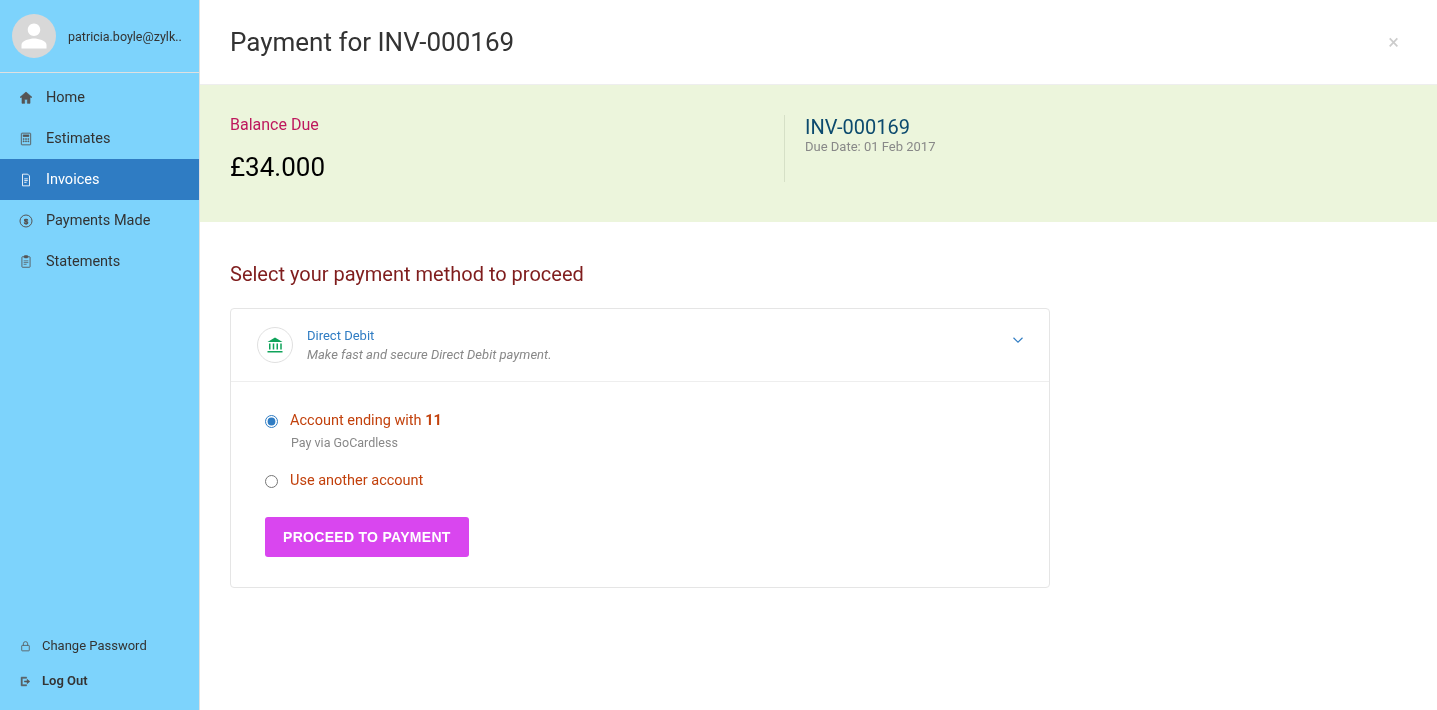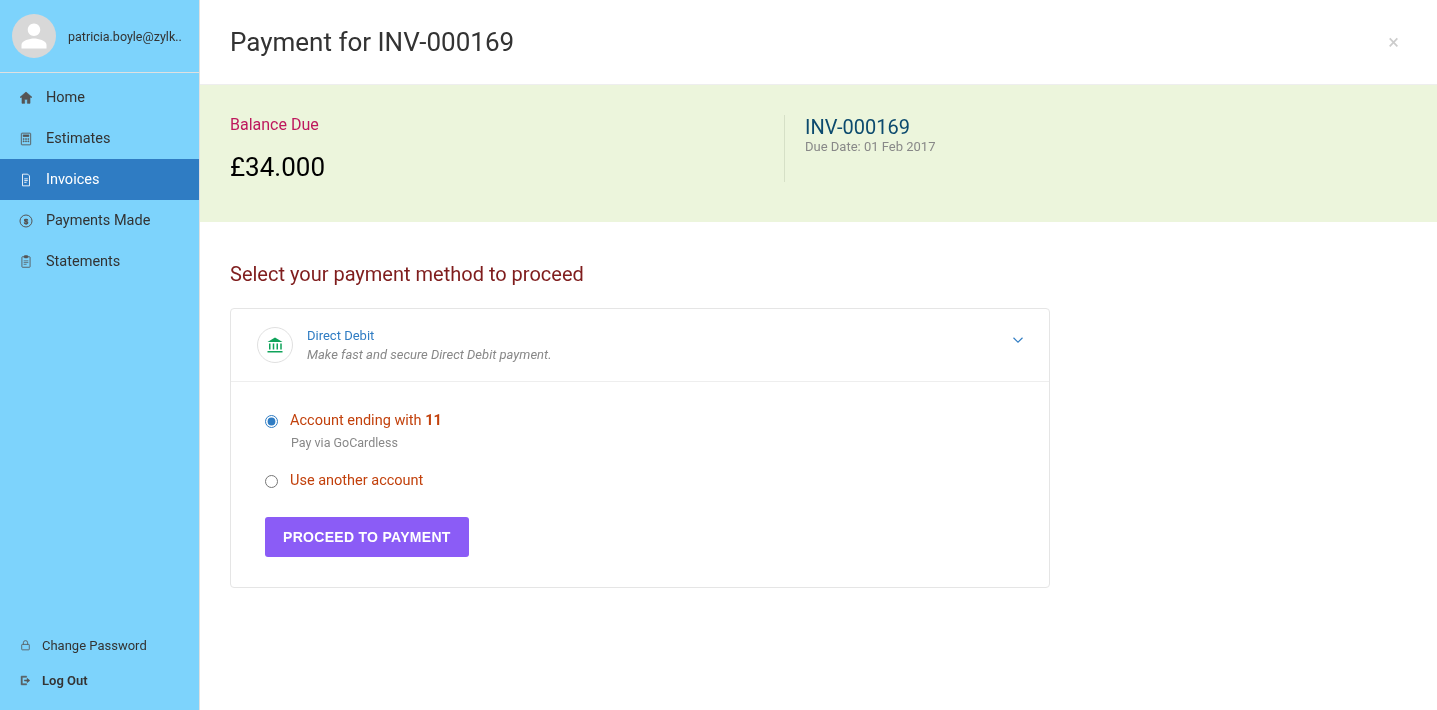--- a/index.html
+++ b/index.html
@@ -9,21 +9,21 @@
 .avatar { width: 44px; height: 44px; border-radius: 50%; background: #d8d8d8; display: flex; align-items: center; justify-content: center; margin-right: 12px; flex-shrink: 0; }
 .avatar svg { width: 30px; height: 30px; fill: #fff; }
 .user-email { font-size: 12.5px; color: #333; overflow: hidden; white-space: nowrap; text-overflow: ellipsis; }
 .nav { flex: 1; padding-top: 4px; }
 .nav-item { display: flex; align-items: center; padding: 12px 18px; color: #333; cursor: pointer; font-size: 14.5px; }
 .nav-item.active { background: #2f7cc3; color: #fff; }
 .nav-item .nav-icon { width: 16px; height: 16px; margin-right: 12px; display: flex; align-items: center; justify-content: center; }
 .nav-item.active .nav-icon svg { fill: #fff; stroke: #fff; }
 .nav-icon svg { fill: #555; stroke: #555; }
 .sidebar-footer { padding-bottom: 12px; }
-.footer-item { display: flex; align-items: flex-start; padding: 10px 18px; color: #333; cursor: pointer; font-size: 13px; }
+.footer-item { display: flex; align-items: flex-end; padding: 10px 18px; color: #333; cursor: pointer; font-size: 13px; }
 .footer-item .nav-icon { width: 14px; height: 14px; margin-right: 10px; display: flex; align-items: center; justify-content: center; }
 .footer-item.bold { font-weight: 600; }
 .main { flex: 1; display: flex; flex-direction: column; height: 626px; overflow: auto; }
 .page-header { display: flex; align-items: center; justify-content: space-between; padding: 26px 30px 26px 30px; border-bottom: 1px solid #eee; }
 .page-title { font-size: 26px; font-weight: 400; color: #333; }
 .close-btn { font-size: 20px; color: #ccc; cursor: pointer; padding: 4px 8px; }
 .summary-panel { background: #ecf5dc; display: flex; padding: 30px 30px 40px 30px; }
 .summary-left { width: 555px; border-right: 1px solid #d6e0c7; padding-right: 20px; }
 .balance-label { font-size: 16px; color: #be185d; margin-bottom: 18px; }
 .balance-amount { font-size: 26px; color: #000000; font-weight: 400; }
@@ -37,21 +37,21 @@
 .method-title { font-size: 13px; color: #2f7cc3; margin-bottom: 4px; }
 .method-desc { font-size: 13px; color: #888; font-style: italic; }
 .chevron { position: absolute; right: 22px; top: 22px; }
 .card-body { padding: 30px 34px 30px 34px; }
 .radio-row { display: flex; align-items: flex-start; margin-bottom: 6px; }
 .radio-row input[type=radio] { accent-color: #2f7cc3; margin-top: 3px; margin-right: 12px; cursor: pointer; }
 .radio-label { font-size: 14.5px; color: #c2410c; cursor: pointer; }
 .radio-label .suffix { font-weight: 700; }
 .radio-sub { font-size: 12.5px; color: #888; margin: 4px 0 22px 26px; }
 .radio-row.second { margin-bottom: 28px; }
-.proceed-btn { background: #8b5cf6; color: #fff; border: none; border-radius: 3px; padding: 12px 18px; font-size: 14px; font-weight: 600; letter-spacing: 0.3px; cursor: pointer; }
+.proceed-btn { background: #d946ef; color: #fff; border: none; border-radius: 3px; padding: 12px 18px; font-size: 14px; font-weight: 600; letter-spacing: 0.3px; cursor: pointer; }
 </style>
 </head>
 <body>
 
 <aside class="sidebar">
   <div class="sidebar-header">
     <div class="avatar">
       <svg viewBox="0 0 24 24">
           <path d="M12 12c2.7 0 5-2.3 5-5s-2.3-5-5-5-5 2.3-5 5 2.3 5 5 5zm0 2c-3.3 0-10 1.7-10 5v3h20v-3c0-3.3-6.7-5-10-5z"></path>
         </svg>

